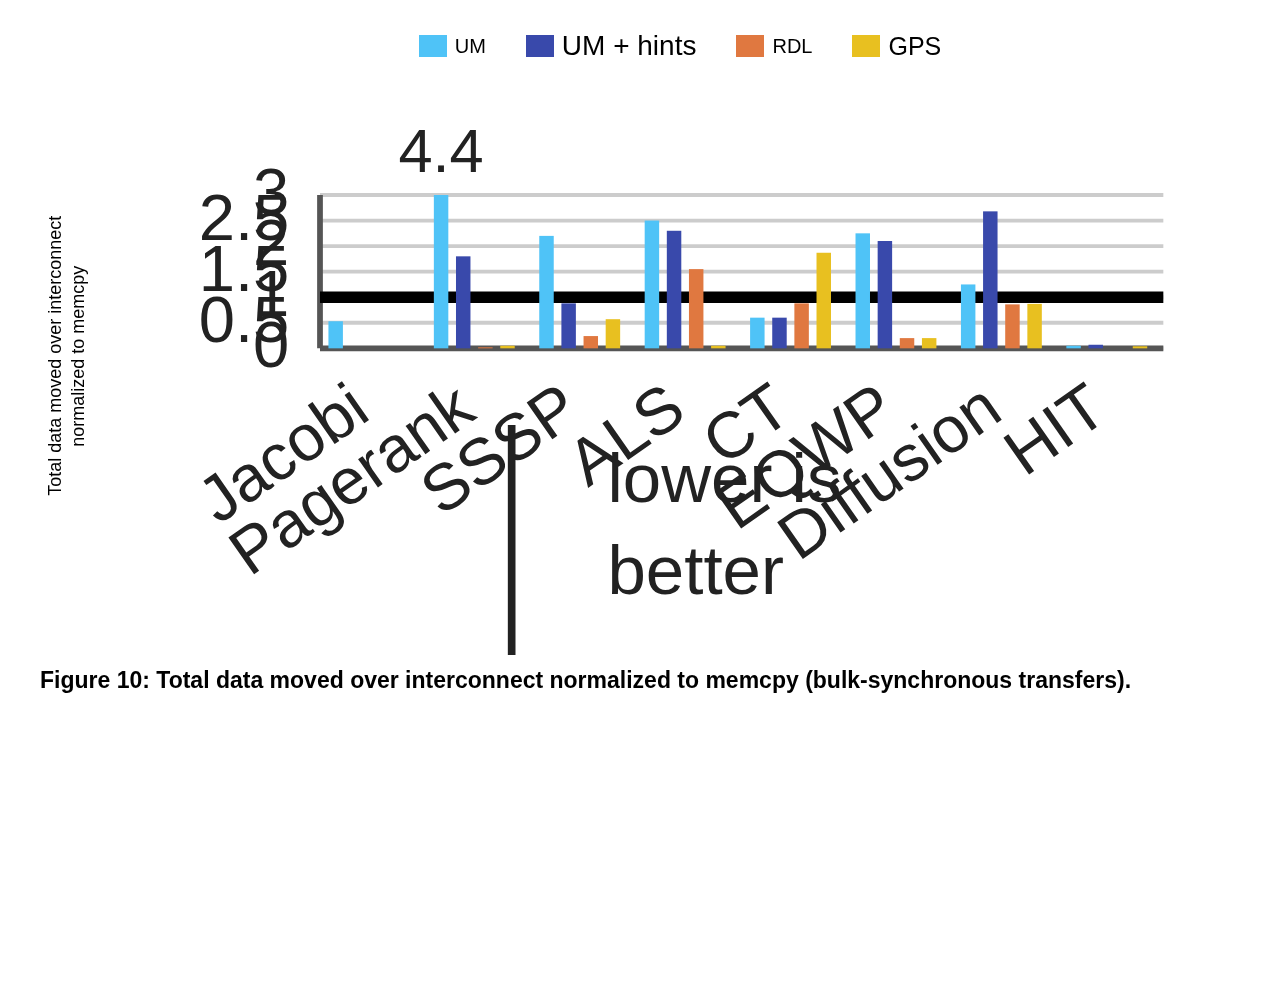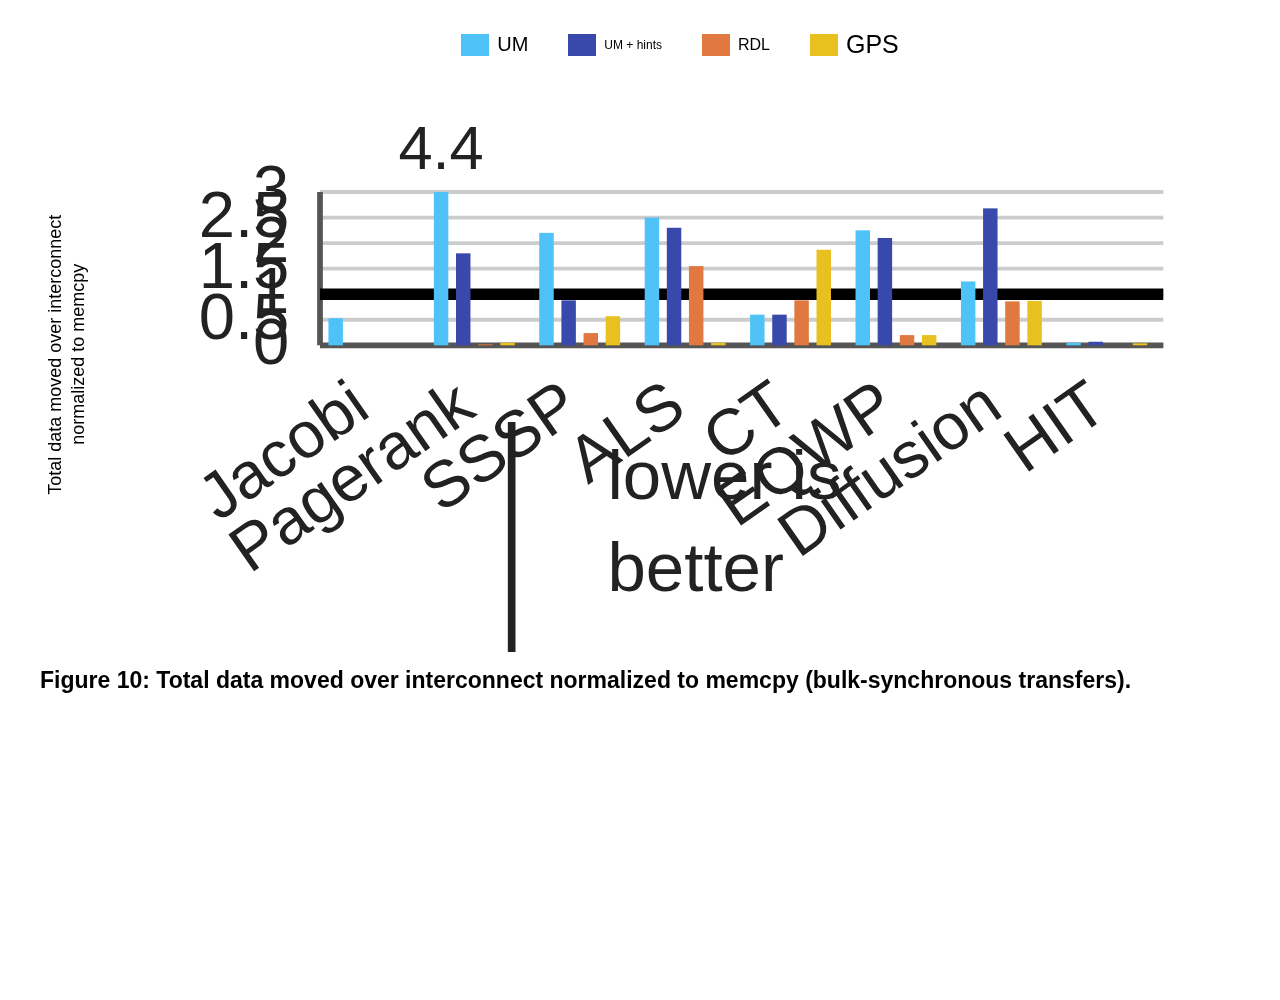--- a/index.html
+++ b/index.html
@@ -74,25 +74,25 @@
 
 <div class="page">
 
   <div class="legend">
   <div class="legend-item">
         <span class="legend-color" style="background:#4FC3F7"></span>
         <span style="font-size:20px">UM</span>
       </div>
       <div class="legend-item">
         <span class="legend-color" style="background:#3949AB"></span>
-        <span style="font-size:12px">UM + hints</span>
+        <span style="font-size:28px">UM + hints</span>
       </div>
       <div class="legend-item">
         <span class="legend-color" style="background:#E07840"></span>
-        <span style="font-size:16px">RDL</span>
+        <span style="font-size:20px">RDL</span>
       </div>
       <div class="legend-item">
         <span class="legend-color" style="background:#E8C020"></span>
         <span style="font-size:25px">GPS</span>
       </div>
     </div>
 
   <div class="chart-area">
     <div class="y-axis-label">
       Total data moved over interconnect<br>normalized to memcpy

